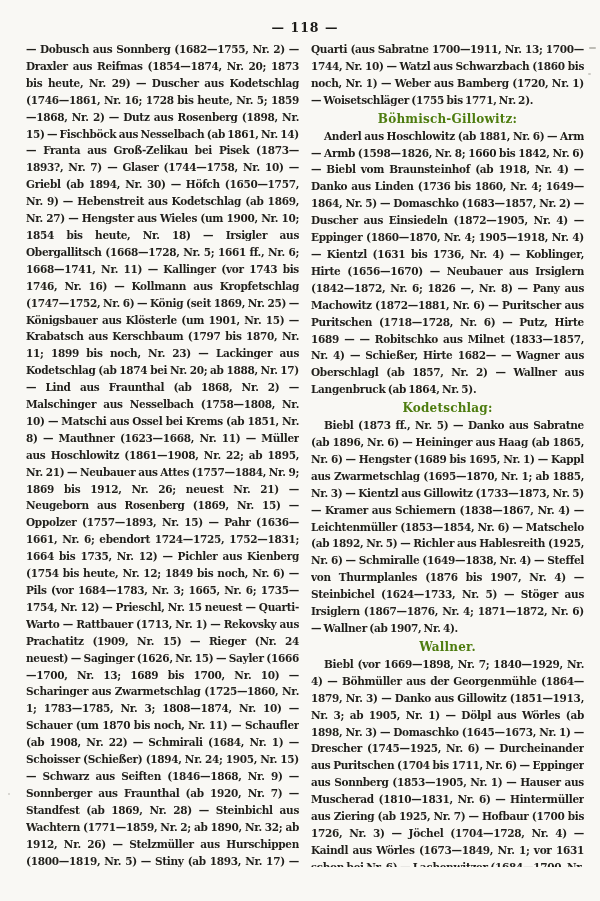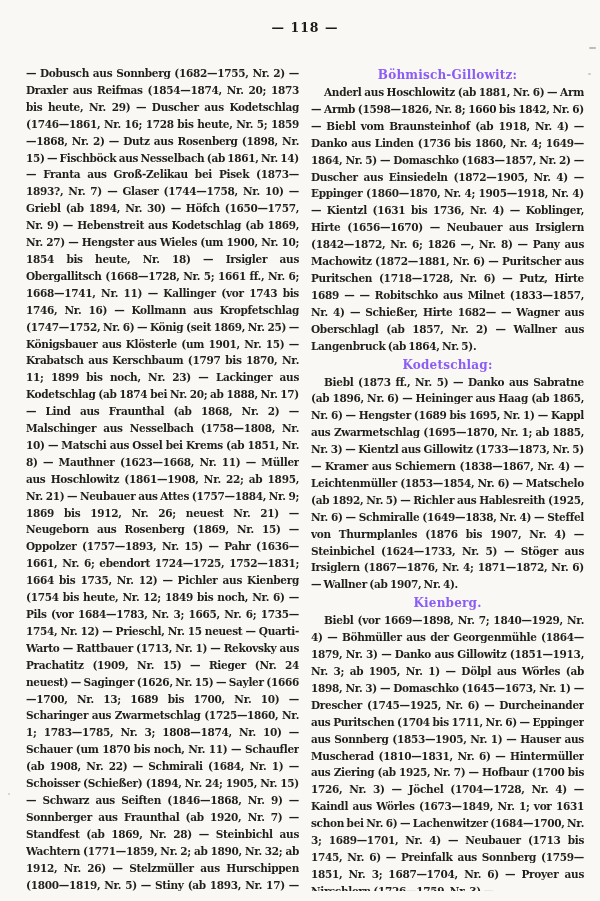--- a/index.html
+++ b/index.html
@@ -16,21 +16,21 @@
     font-family: "DejaVu Serif", "Liberation Serif", serif;
     overflow: hidden;
     box-sizing: border-box;
     padding: 20px 16px 14px 26px;
   }
   .page-header {
     text-align: center;
     font-weight: bold;
     font-size: 12.5px;
     letter-spacing: 1px;
-    margin-bottom: 30px;
+    margin-bottom: 6px;
   }
   .columns {
     display: flex;
     gap: 12px;
   }
   .col {
     width: 273px;
     flex: 0 0 273px;
     overflow: hidden;
     height: 826px;
@@ -45,21 +45,21 @@
     word-spacing: -1px;
     color: #201f1b;
   }
   .col p.indent { text-indent: 13px; }
   .col h2 {
     margin: 3px 0 2px 0;
     text-align: center;
     font-size: 12px;
     font-weight: bold;
     letter-spacing: 0.2px;
-    color: #8b5cf6;
+    color: #4d7c0f;
   }
   .speck {
     position: absolute;
     background: #8d8a82;
     border-radius: 1px;
   }
   .speck-1 { top: 47px; right: 4px; width: 7px; height: 2px; opacity: .55; }
   .speck-2 { top: 73px; right: 9px; width: 3px; height: 2px; opacity: .4; }
   .speck-3 { top: 793px; left: 8px; width: 2px; height: 2px; opacity: .4; }
 </style>
@@ -74,28 +74,29 @@
   <span class="speck speck-2"></span>
   <span class="speck speck-3"></span>
 
   <div class="columns">
 
     <div class="col">
       <p class="cont">— Dobusch aus Sonnberg (1682—1755, Nr. 2) — Draxler aus Reifmas (1854—1874, Nr. 20; 1873 bis heute, Nr. 29) — Duscher aus Kodetschlag (1746—1861, Nr. 16; 1728 bis heute, Nr. 5; 1859—1868, Nr. 2) — Dutz aus Rosenberg (1898, Nr. 15) — Fischböck aus Nesselbach (ab 1861, Nr. 14) — Franta aus Groß-Zelikau bei Pisek (1873—1893?, Nr. 7) — Glaser (1744—1758, Nr. 10) — Griebl (ab 1894, Nr. 30) — Höfch (1650—1757, Nr. 9) — Hebenstreit aus Kodetschlag (ab 1869, Nr. 27) — Hengster aus Wieles (um 1900, Nr. 10; 1854 bis heute, Nr. 18) — Irsigler aus Obergallitsch (1668—1728, Nr. 5; 1661 ff., Nr. 6; 1668—1741, Nr. 11) — Kallinger (vor 1743 bis 1746, Nr. 16) — Kollmann aus Kropfetschlag (1747—1752, Nr. 6) — König (seit 1869, Nr. 25) — Königsbauer aus Klösterle (um 1901, Nr. 15) — Krabatsch aus Kerschbaum (1797 bis 1870, Nr. 11; 1899 bis noch, Nr. 23) — Lackinger aus Kodetschlag (ab 1874 bei Nr. 20; ab 1888, Nr. 17) — Lind aus Fraunthal (ab 1868, Nr. 2) — Malschinger aus Nesselbach (1758—1808, Nr. 10) — Matschi aus Ossel bei Krems (ab 1851, Nr. 8) — Mauthner (1623—1668, Nr. 11) — Müller aus Hoschlowitz (1861—1908, Nr. 22; ab 1895, Nr. 21) — Neubauer aus Attes (1757—1884, Nr. 9; 1869 bis 1912, Nr. 26; neuest Nr. 21) — Neugeborn aus Rosenberg (1869, Nr. 15) — Oppolzer (1757—1893, Nr. 15) — Pahr (1636—1661, Nr. 6; ebendort 1724—1725, 1752—1831; 1664 bis 1735, Nr. 12) — Pichler aus Kienberg (1754 bis heute, Nr. 12; 1849 bis noch, Nr. 6) — Pils (vor 1684—1783, Nr. 3; 1665, Nr. 6; 1735—1754, Nr. 12) — Prieschl, Nr. 15 neuest — Quarti-Warto — Rattbauer (1713, Nr. 1) — Rekovsky aus Prachatitz (1909, Nr. 15) — Rieger (Nr. 24 neuest) — Saginger (1626, Nr. 15) — Sayler (1666—1700, Nr. 13; 1689 bis 1700, Nr. 10) — Scharinger aus Zwarmetschlag (1725—1860, Nr. 1; 1783—1785, Nr. 3; 1808—1874, Nr. 10) — Schauer (um 1870 bis noch, Nr. 11) — Schaufler (ab 1908, Nr. 22) — Schmirali (1684, Nr. 1) — Schoisser (Schießer) (1894, Nr. 24; 1905, Nr. 15) — Schwarz aus Seiften (1846—1868, Nr. 9) — Sonnberger aus Fraunthal (ab 1920, Nr. 7) — Standfest (ab 1869, Nr. 28) — Steinbichl aus Wachtern (1771—1859, Nr. 2; ab 1890, Nr. 32; ab 1912, Nr. 26) — Stelzmüller aus Hurschippen (1800—1819, Nr. 5) — Stiny (ab 1893, Nr. 17) — Stockinger vom Mödlitzhäusl (1831 bis 1849, Nr. 6) — Stürzl aus Kerschbaum (ab 1861, Nr. 24; ab 1890, Nr. 31) — Sulzer (um 1750—1873, Nr. 7; 1848—1893, Nr. 19; 1873 bis 1894, Nr. 30) — Tini aus Sonnberg (1725, Nr. 6) — Ullmann aus Woiden (1884—1910, Nr. 9) — Urban (1910, Nr. 9) — Wagner aus Einsiedeln (1893 ff., Nr. 15) — Warto-</p>
     </div>
 
     <div class="col">
+      <p class="cont">Quarti (aus Sabratne 1700—1911, Nr. 13; 1700—1744, Nr. 10) — Watzl aus Schwarzbach (1860 bis noch, Nr. 1) — Weber aus Bamberg (1720, Nr. 1) — Woisetschläger (1755 bis 1771, Nr. 2).</p>
 
       <h2>Böhmisch-Gillowitz:</h2>
 
       <p class="indent">Anderl aus Hoschlowitz (ab 1881, Nr. 6) — Arm — Armb (1598—1826, Nr. 8; 1660 bis 1842, Nr. 6) — Biebl vom Braunsteinhof (ab 1918, Nr. 4) — Danko aus Linden (1736 bis 1860, Nr. 4; 1649—1864, Nr. 5) — Domaschko (1683—1857, Nr. 2) — Duscher aus Einsiedeln (1872—1905, Nr. 4) — Eppinger (1860—1870, Nr. 4; 1905—1918, Nr. 4) — Kientzl (1631 bis 1736, Nr. 4) — Koblinger, Hirte (1656—1670) — Neubauer aus Irsiglern (1842—1872, Nr. 6; 1826 —, Nr. 8) — Pany aus Machowitz (1872—1881, Nr. 6) — Puritscher aus Puritschen (1718—1728, Nr. 6) — Putz, Hirte 1689 — — Robitschko aus Milnet (1833—1857, Nr. 4) — Schießer, Hirte 1682— — Wagner aus Oberschlagl (ab 1857, Nr. 2) — Wallner aus Langenbruck (ab 1864, Nr. 5).</p>
 
       <h2>Kodetschlag:</h2>
 
       <p class="indent">Biebl (1873 ff., Nr. 5) — Danko aus Sabratne (ab 1896, Nr. 6) — Heininger aus Haag (ab 1865, Nr. 6) — Hengster (1689 bis 1695, Nr. 1) — Kappl aus Zwarmetschlag (1695—1870, Nr. 1; ab 1885, Nr. 3) — Kientzl aus Gillowitz (1733—1873, Nr. 5) — Kramer aus Schiemern (1838—1867, Nr. 4) — Leichtenmüller (1853—1854, Nr. 6) — Matschelo (ab 1892, Nr. 5) — Richler aus Hablesreith (1925, Nr. 6) — Schmiralle (1649—1838, Nr. 4) — Steffel von Thurmplanles (1876 bis 1907, Nr. 4) — Steinbichel (1624—1733, Nr. 5) — Stöger aus Irsiglern (1867—1876, Nr. 4; 1871—1872, Nr. 6) — Wallner (ab 1907, Nr. 4).</p>
 
-      <h2>Kienberg.</h2>
+      <h2>Wallner.</h2>
 
       <p class="indent">Biebl (vor 1669—1898, Nr. 7; 1840—1929, Nr. 4) — Böhmüller aus der Georgenmühle (1864—1879, Nr. 3) — Danko aus Gillowitz (1851—1913, Nr. 3; ab 1905, Nr. 1) — Dölpl aus Wörles (ab 1898, Nr. 3) — Domaschko (1645—1673, Nr. 1) — Drescher (1745—1925, Nr. 6) — Durcheinander aus Puritschen (1704 bis 1711, Nr. 6) — Eppinger aus Sonnberg (1853—1905, Nr. 1) — Hauser aus Muscherad (1810—1831, Nr. 6) — Hintermüller aus Ziering (ab 1925, Nr. 7) — Hofbaur (1700 bis 1726, Nr. 3) — Jöchel (1704—1728, Nr. 4) — Kaindl aus Wörles (1673—1849, Nr. 1; vor 1631 schon bei Nr. 6) — Lachenwitzer (1684—1700, Nr. 3; 1689—1701, Nr. 4) — Neubauer (1713 bis 1745, Nr. 6) — Preinfalk aus Sonnberg (1759—1851, Nr. 3; 1687—1704, Nr. 6) — Proyer aus Nirschlern (1726—1759, Nr. 3) —</p>
     </div>
 
   </div>
 </div>
 
 </body></html>

